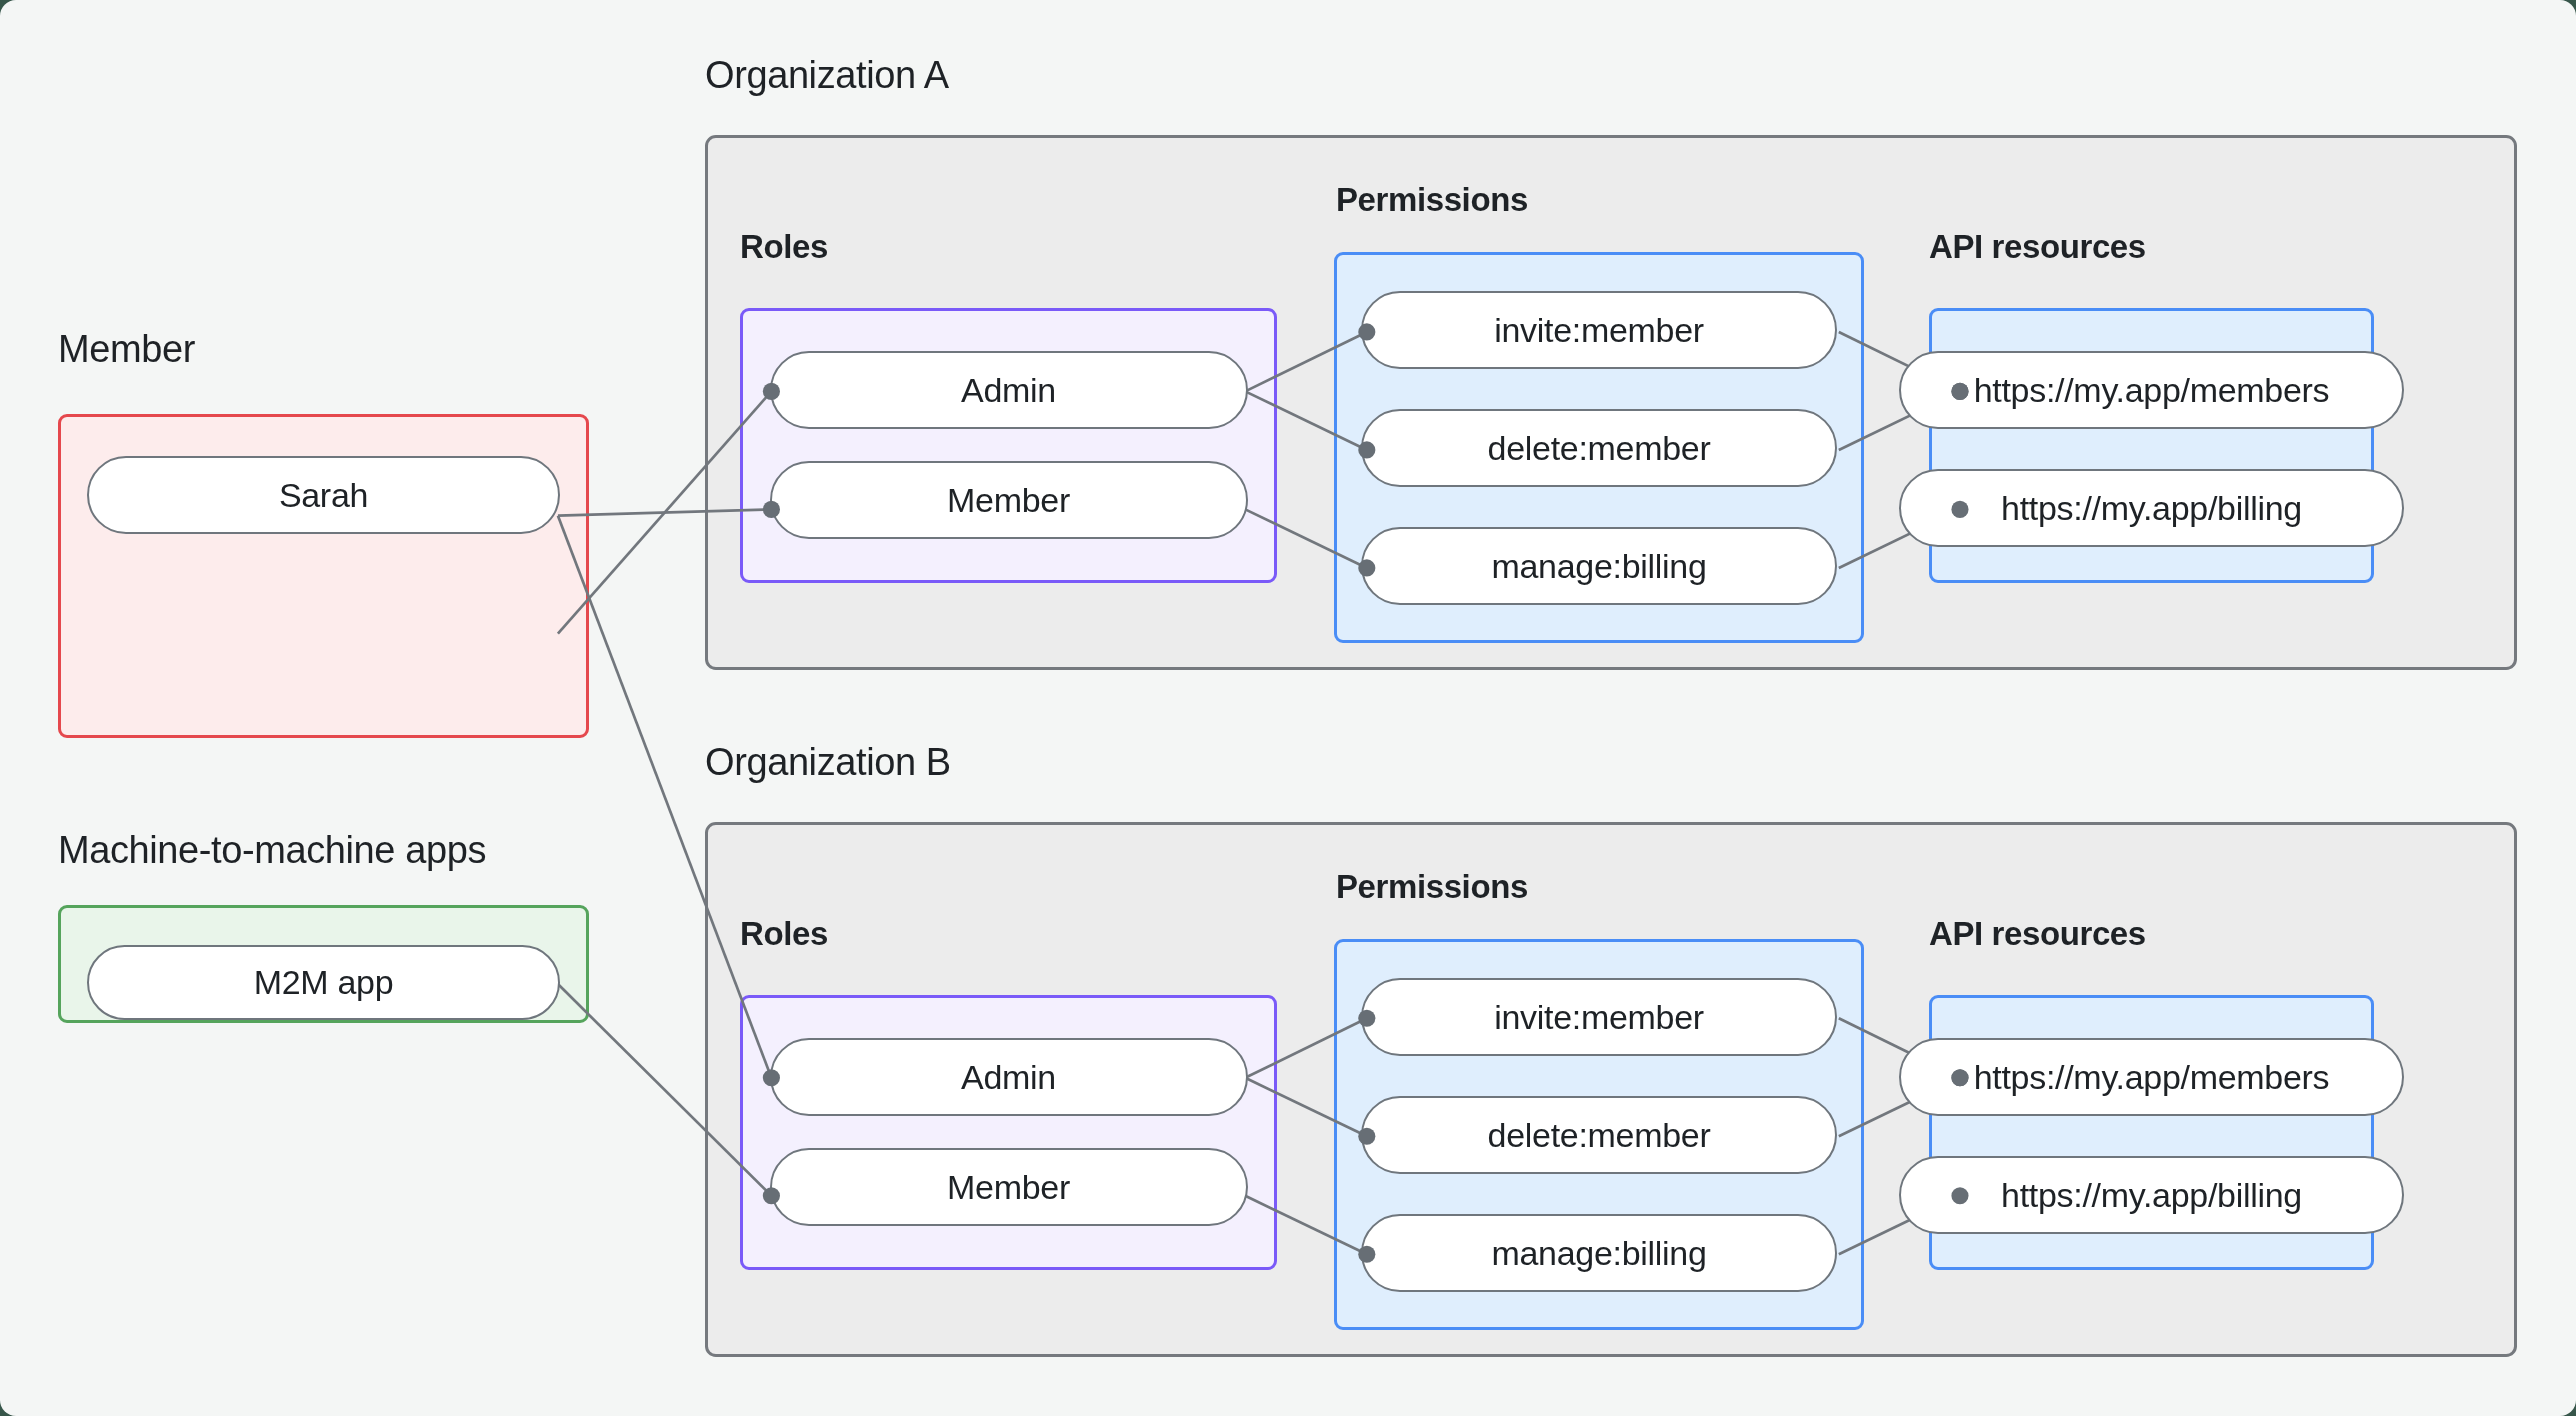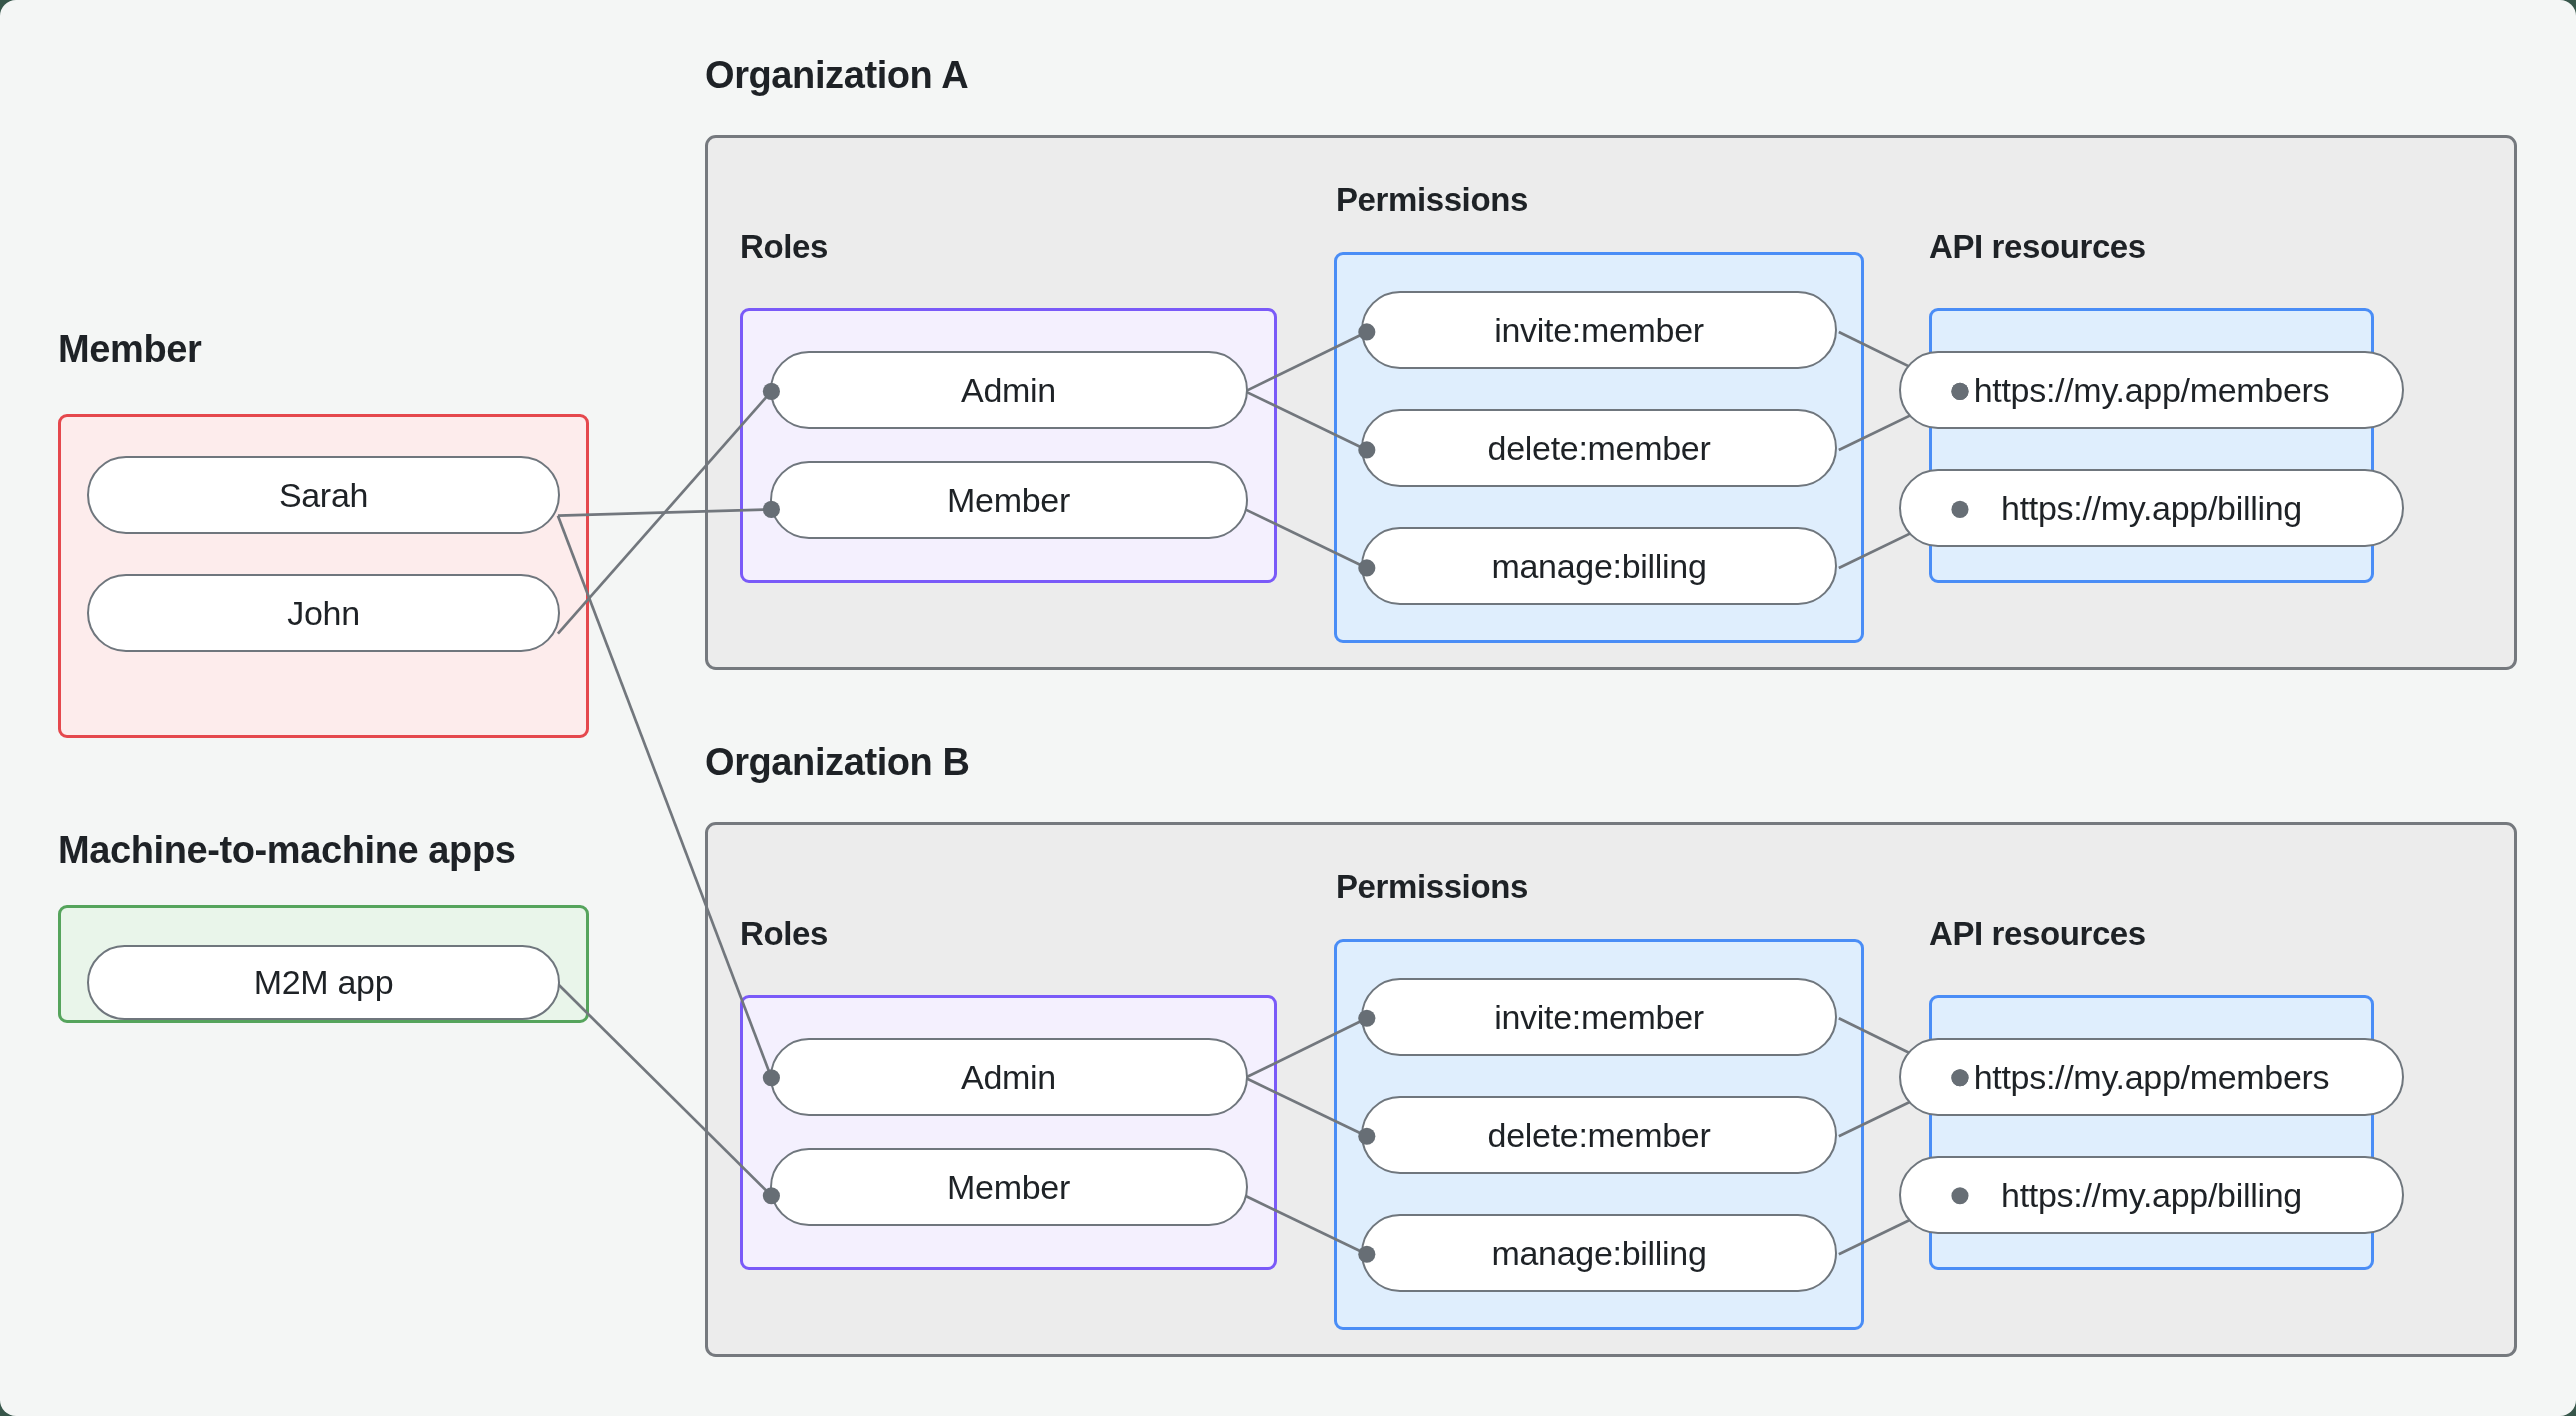--- a/index.html
+++ b/index.html
@@ -22,21 +22,21 @@
     pointer-events: none;
   }
   #edge-lines { z-index: 2; }
   #edge-dots  { z-index: 4; }
   #edge-lines line { stroke: var(--line); stroke-width: 3; }
   #edge-dots circle { fill: var(--dot); }
 
   .section-label {
     position: absolute;
     font-size: 38px;
-    font-weight: 700;
+    font-weight: 400;
     letter-spacing: -0.4px;
     color: var(--text);
     white-space: nowrap;
     line-height: 1.15;
   }
 
   .org-box {
     position: absolute;
     width: 1812px;
     height: 535px;
@@ -145,21 +145,20 @@
       <line x1="1382" y1="1327.5" x2="1517" y2="1392.5"></line>
       <line x1="2041" y1="1130.5" x2="2175.5" y2="1196.5"></line>
       <line x1="2041" y1="1261.5" x2="2175.5" y2="1196.5"></line>
       <line x1="2041" y1="1392.5" x2="2175.5" y2="1327.5"></line>
     </svg>
 
   <div class="section-label" style="left:58px; top:328px">Member</div>
 
   <div class="group-box users-box">
       <div class="pill" id="sarah">Sarah</div>
-      <div class="pill" id="john">John</div>
     </div>
 
   <div class="section-label" style="left:58px; top:829px">Machine-to-machine apps</div>
 
   <div class="group-box m2m-box">
       <div class="pill" id="m2m">M2M app</div>
     </div>
 
   <div class="section-label" style="left:705px; top:54px">Organization A</div>
 

